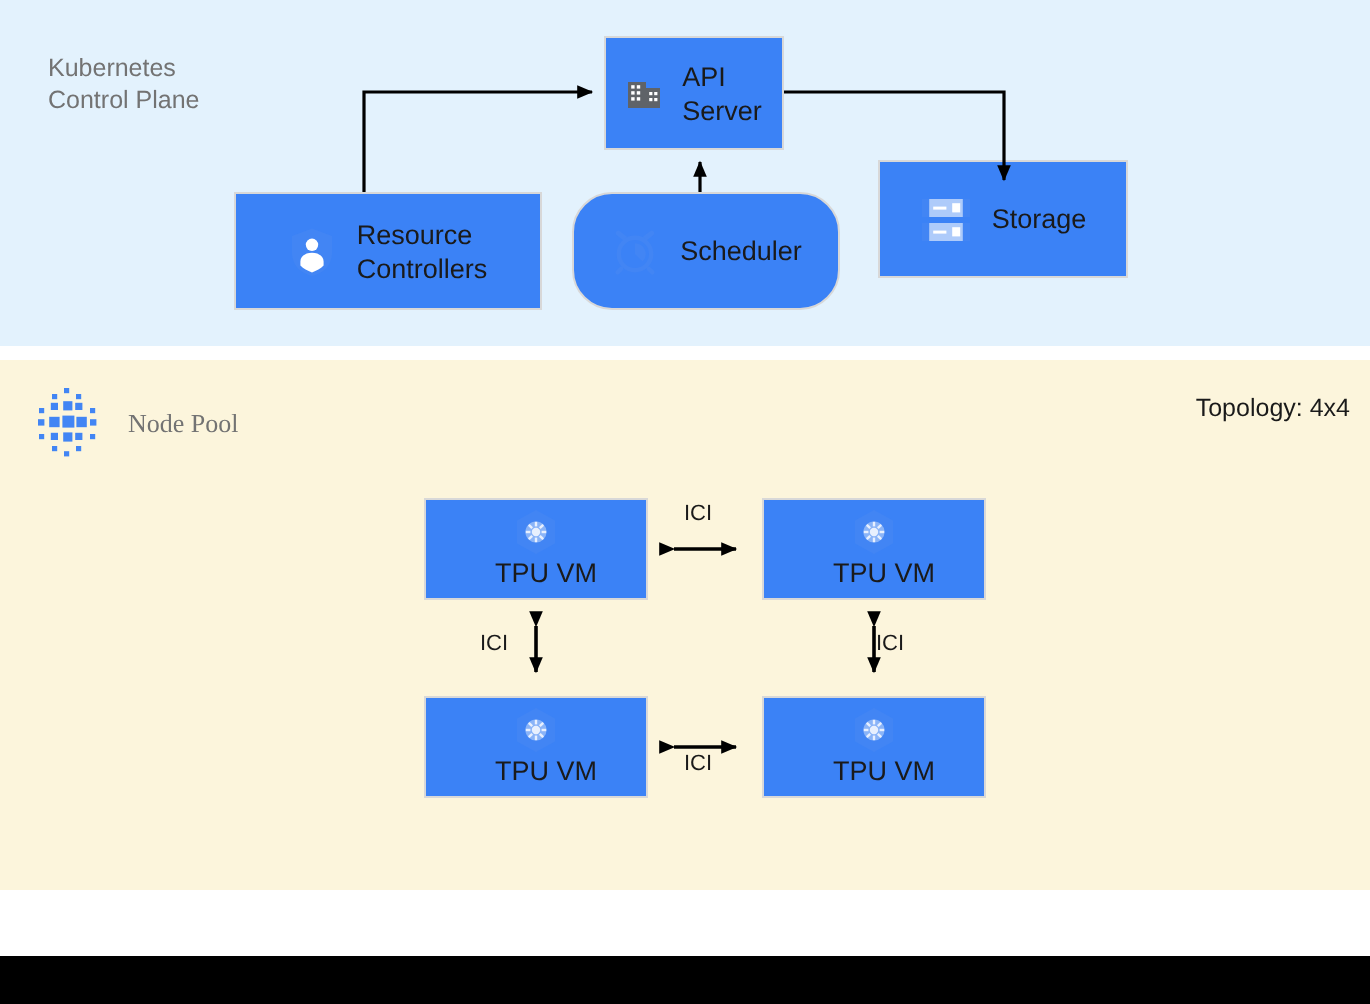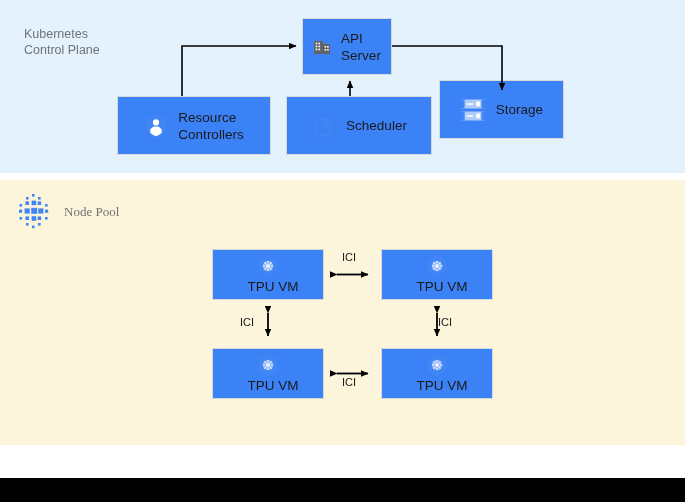--- a/index.html
+++ b/index.html
@@ -91,21 +91,21 @@
   .box .icon-slot {
     flex: 0 0 auto;
     display: flex;
     align-items: center;
     justify-content: center;
   }
 
   
   #api-server-box     { left: 302px; top: 18px;  width: 90px;  height: 57px; }
   #resource-ctrl-box  { left: 117px; top: 96px;  width: 154px; height: 59px; }
-  #scheduler-box      { left: 286px; top: 96px;  width: 146px; height: 59px; }
+  #scheduler-box      { left: 286px; top: 96px;  width: 134px; height: 59px; border-radius: 20px; }
   #storage-box        { left: 439px; top: 80px;  width: 125px; height: 59px; }
 
   
   .tpu-box {
     width: 112px;
     height: 51px;
     flex-direction: column;
   }
   #tpu-vm-0 { left: 212px; top: 249px; }
   #tpu-vm-1 { left: 381px; top: 249px; }
@@ -234,20 +234,21 @@
       <rect x="13" y="31" width="2.6" height="2.6"></rect>
       <rect x="25" y="31" width="2.6" height="2.6"></rect>
       <rect x="19" y="33.6" width="2.6" height="2.6"></rect>
     </g>
   </svg>
 </div>
 
 <div class="section-title" id="node-pool-title">Node Pool</div>
 
 <div id="machine-info">
+  <div>Topology: 4x4</div>
 </div>
 
 <div class="box tpu-box" id="tpu-vm-0">
   <span class="icon-slot">
     <svg width="22" height="24" viewBox="0 0 22 24" aria-hidden="true">
       <polygon points="11,1 20.5,6.2 20.5,17.8 11,23 1.5,17.8 1.5,6.2" fill="#4285f4"></polygon>
       <circle cx="11" cy="12" r="5.3" fill="#8ab4f8"></circle>
       <circle cx="11" cy="12" r="2.1" fill="#e8f0fe"></circle>
       <g stroke="#e8f0fe" stroke-width="1.2">
         <line x1="11" y1="6.9" x2="11" y2="9.2"></line>

